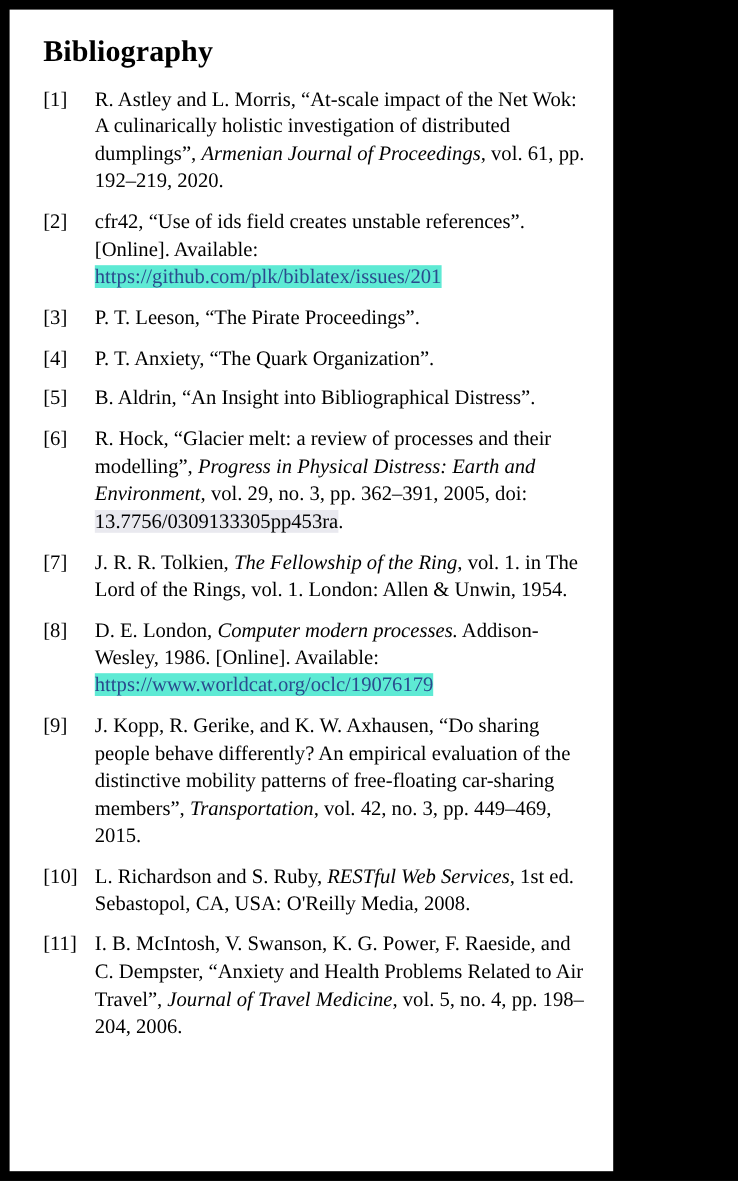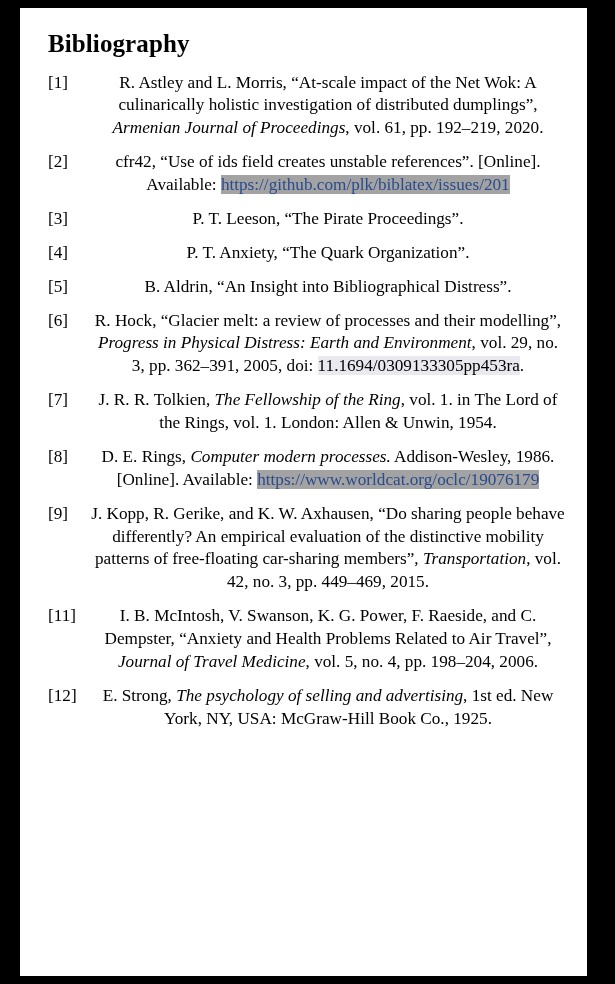--- a/index.html
+++ b/index.html
@@ -9,27 +9,26 @@
   }
   body {
     width: 615px;
     height: 984px;
     font-family: "Liberation Serif", serif;
   }
   .page {
     position: absolute;
     left: 8px;
     top: 8px;
-    width: 567px;
+    width: 503px;
     height: 968px;
     background: #ffffff;
     box-sizing: border-box;
     padding: 22px 22px 10px 28px;
     overflow: hidden;
-    margin-left: 12px;
   }
   .biblio-title {
     font-family: "Liberation Serif", serif;
     font-weight: bold;
     font-size: 25px;
     line-height: 1.1;
     color: #000;
     margin: 0 0 14px 0;
     letter-spacing: 0.1px;
   }
@@ -42,26 +41,26 @@
     color: #000;
   }
   .entry .label {
     flex: 0 0 auto;
     width: 43px;
     text-align: left;
     white-space: nowrap;
   }
   .entry .body {
     flex: 1 1 auto;
-    text-align: center;
+    text-align: left;
   }
   .it { font-style: italic; }
   .link {
     color: #2a4b8d;
-    background: #a3a3a3;
+    background: #5eead4;
     text-decoration: none;
   }
   .doi {
     color: #000;
     background: #e9e9ef;
     text-decoration: none;
   }
 </style>
 </head>
 <body>
@@ -84,36 +83,36 @@
       <div class="entry">
         <span class="label">[4]</span>
         <span class="body"><span>P. T. Anxiety, “The Quark Organization”.</span></span>
       </div>
       <div class="entry">
         <span class="label">[5]</span>
         <span class="body"><span>B. Aldrin, “An Insight into Bibliographical Distress”.</span></span>
       </div>
       <div class="entry">
         <span class="label">[6]</span>
-        <span class="body"><span>R. Hock, “Glacier melt: a review of processes and their modelling”, </span><span class="it">Progress in Physical Distress: Earth and Environment</span><span>, vol. 29, no. 3, pp. 362–391, 2005, doi: </span><a class="doi" href="#">11.1694/0309133305pp453ra</a><span>.</span></span>
+        <span class="body"><span>R. Hock, “Glacier melt: a review of processes and their modelling”, </span><span class="it">Progress in Physical Distress: Earth and Environment</span><span>, vol. 29, no. 3, pp. 362–391, 2005, doi: </span><a class="doi" href="#">13.7756/0309133305pp453ra</a><span>.</span></span>
       </div>
       <div class="entry">
         <span class="label">[7]</span>
         <span class="body"><span>J. R. R. Tolkien, </span><span class="it">The Fellowship of the Ring</span><span>, vol. 1. in The Lord of the Rings, vol. 1. London: Allen &amp; Unwin, 1954.</span></span>
       </div>
       <div class="entry">
         <span class="label">[8]</span>
-        <span class="body"><span>D. E. Rings, </span><span class="it">Computer modern processes.</span><span> Addison-Wesley, 1986. [Online].  Available: </span><a class="link" href="#">https://www.worldcat.org/oclc/19076179</a></span>
+        <span class="body"><span>D. E. London, </span><span class="it">Computer modern processes.</span><span> Addison-Wesley, 1986. [Online].  Available: </span><a class="link" href="#">https://www.worldcat.org/oclc/19076179</a></span>
       </div>
       <div class="entry">
         <span class="label">[9]</span>
         <span class="body"><span>J. Kopp, R. Gerike, and K. W. Axhausen, “Do sharing people behave differently? An empirical evaluation of the distinctive mobility patterns of free-floating car-sharing members”, </span><span class="it">Transportation</span><span>, vol. 42, no. 3, pp. 449–469, 2015.</span></span>
       </div>
       <div class="entry">
+        <span class="label">[10]</span>
+        <span class="body"><span>L. Richardson and S. Ruby, </span><span class="it">RESTful Web Services</span><span>, 1st ed. Sebastopol, CA, USA: O'Reilly Media, 2008.</span></span>
+      </div>
+      <div class="entry">
         <span class="label">[11]</span>
         <span class="body"><span>I. B. McIntosh, V. Swanson, K. G. Power, F. Raeside, and C. Dempster, “Anxiety and Health Problems Related to Air Travel”, </span><span class="it">Journal of Travel Medicine</span><span>, vol. 5, no. 4, pp. 198–204, 2006.</span></span>
-      </div>
-      <div class="entry">
-        <span class="label">[12]</span>
-        <span class="body"><span>E. Strong, </span><span class="it">The psychology of selling and advertising</span><span>, 1st ed. New York, NY, USA: McGraw-Hill Book Co., 1925.</span></span>
       </div>
     </div>
 </div>
 
 </body></html>

